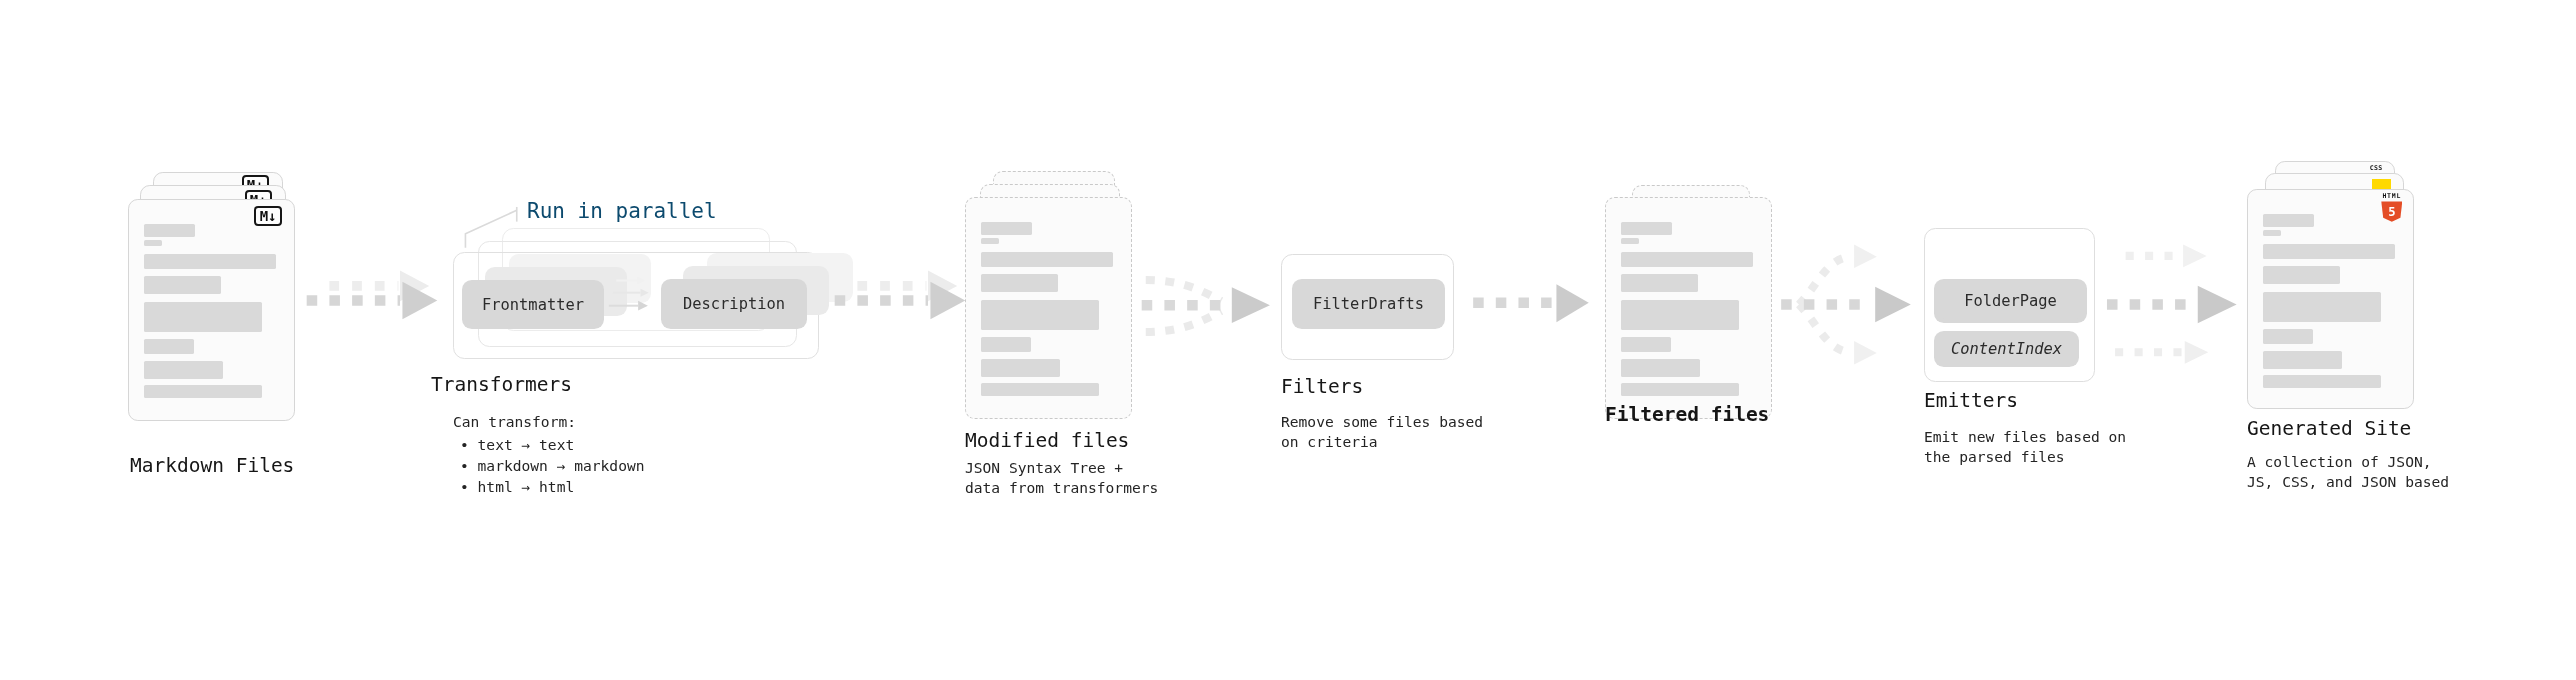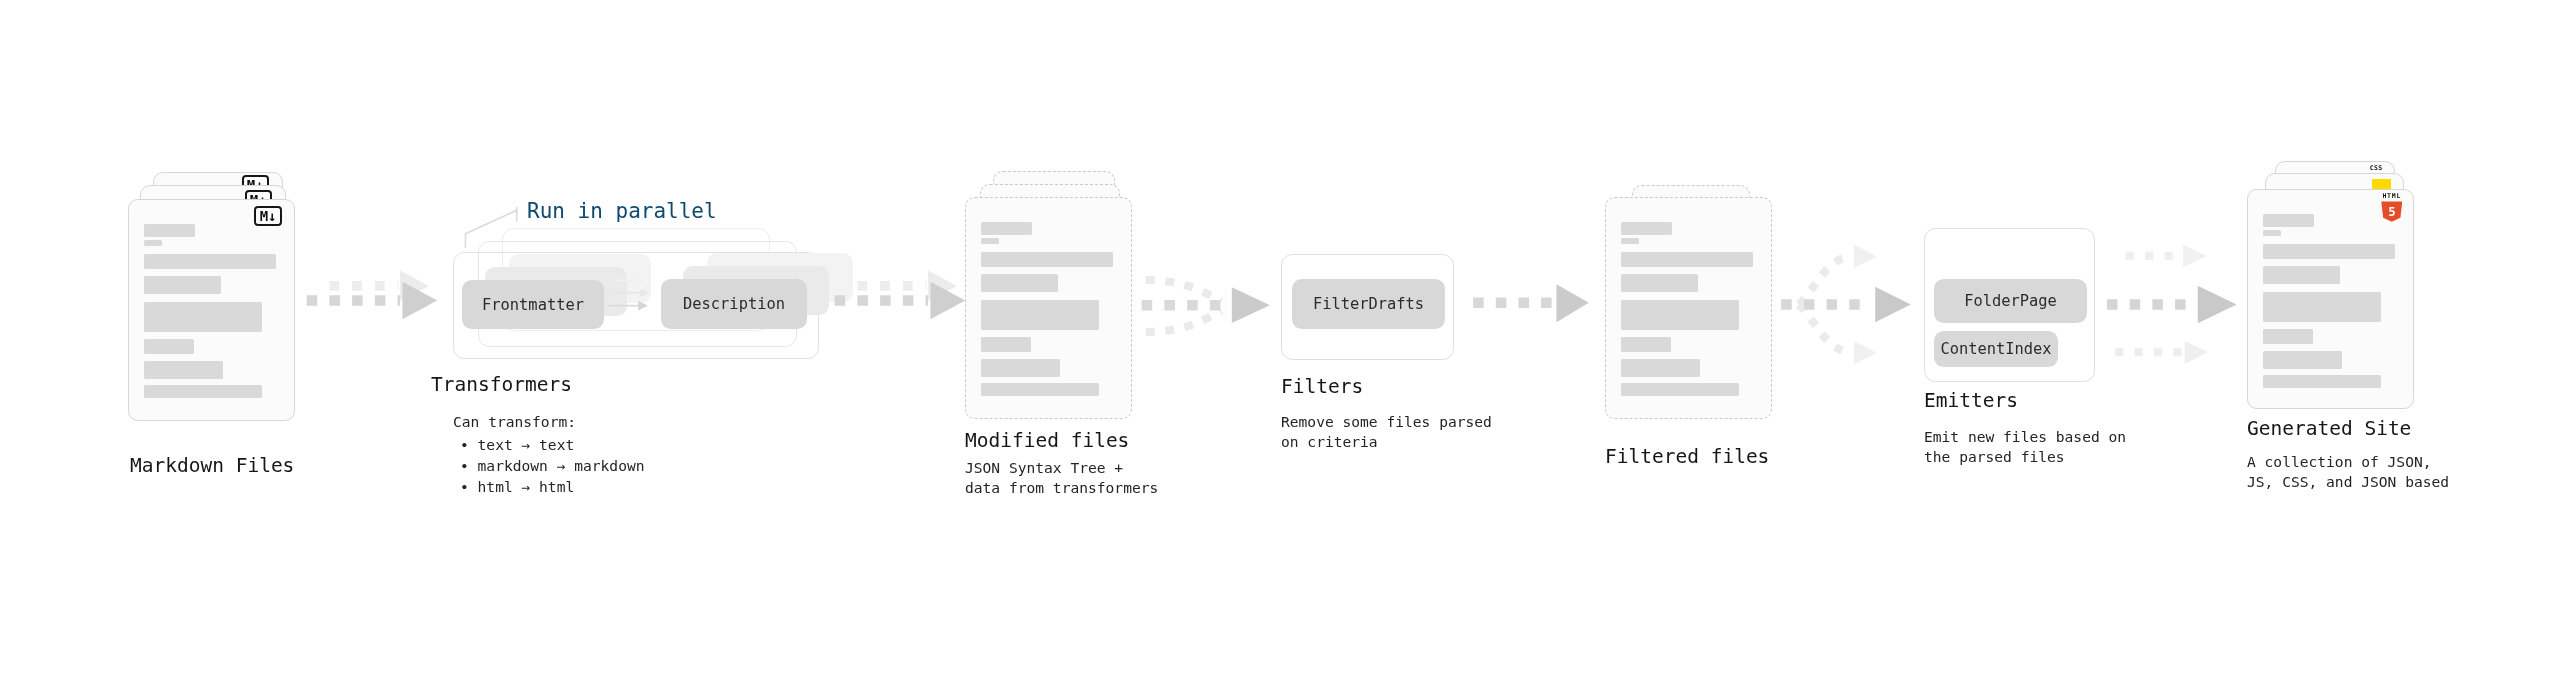--- a/index.html
+++ b/index.html
@@ -143,21 +143,21 @@
     <path d="M 12,80 C 55,80 80,68 105,54" fill="none" stroke="#eaeaea" stroke-width="10" stroke-dasharray="11 13"></path>
     <line x1="7" y1="47" x2="112" y2="47" stroke="#d9d9d9" stroke-width="13" stroke-dasharray="13 15"></line>
     <polygon points="118,25 118,69 165,47" fill="#cbcbcb"></polygon>
   </svg>
 
   <div>
     <div class="wbox" style="left:1281px;top:254px;width:173px;height:106px;"></div>
     <div class="pill" style="left:1292px;top:279px;width:153px;height:50px;">FilterDrafts</div>
     <div class="stage-label" style="left:1281px;top:375px;">Filters</div>
     <div class="stage-sub" style="left:1281px;top:412px;">
-      <div>Remove some files parsed</div>
+      <div>Remove some files based</div>
       <div>on criteria</div>
     </div>
   </div>
 
   <svg style="left:1468px;top:268px;" width="130" height="76" viewBox="0 0 160 94">
     <line x1="6" y1="43" x2="104" y2="43" stroke="#d7d7d7" stroke-width="13" stroke-dasharray="13 15"></line>
     <polygon points="109,20 109,67 149,43" fill="#cbcbcb"></polygon>
   </svg>
 
   <div>
@@ -167,37 +167,37 @@
           <div class="bar" style="left: 14.6px; top: 24.4px; width: 51px; height: 12.2px;"></div>
           <div class="bar" style="left: 14.6px; top: 40px; width: 18px; height: 5.7px;"></div>
           <div class="bar" style="left: 14.6px; top: 54px; width: 132px; height: 15.4px;"></div>
           <div class="bar" style="left: 14.6px; top: 76px; width: 77px; height: 18px;"></div>
           <div class="bar" style="left: 14.6px; top: 102px; width: 118px; height: 30px;"></div>
           <div class="bar" style="left: 14.6px; top: 139px; width: 50px; height: 15.4px;"></div>
           <div class="bar" style="left: 14.6px; top: 161px; width: 79px; height: 18px;"></div>
           <div class="bar" style="left: 14.6px; top: 185px; width: 118px; height: 13px;"></div>
         </div>
     </div>
-    <div class="stage-label" style="left:1605px;top:445px;">Filtered files</div>
+    <div class="stage-label" style="left:1605px;top:403px;font-weight:bold;">Filtered files</div>
   </div>
 
   <svg style="left:1776px;top:234px;" width="140" height="141" viewBox="0 0 172 174">
     <path d="M 28,87 C 52,62 62,30 92,28" fill="none" stroke="#ebebeb" stroke-width="10" stroke-dasharray="10 13"></path>
     <polygon points="96,13 96,42 124,28" fill="#f0f0f0"></polygon>
     <path d="M 28,87 C 52,112 62,144 92,146" fill="none" stroke="#ebebeb" stroke-width="10" stroke-dasharray="10 13"></path>
     <polygon points="96,132 96,161 124,147" fill="#f0f0f0"></polygon>
     <line x1="6" y1="87" x2="118" y2="87" stroke="#d7d7d7" stroke-width="13" stroke-dasharray="13 15"></line>
     <polygon points="122,65 122,109 166,87" fill="#c9c9c9"></polygon>
   </svg>
 
   <div>
     <div class="wbox" style="left:1924px;top:228px;width:171px;height:154px;"></div>
     <div class="pill" style="left:1934px;top:237px;width:153px;height:44px;margin-top:42px;">ContentPage</div>
     <div class="pill" style="left:1934px;top:282px;width:153px;height:37px;">FolderPage</div>
-    <div class="pill" style="left:1934px;top:331px;width:124px;height:36px;">ContentIndex</div>
+    <div class="pill" style="left:1934px;top:331px;width:145px;height:36px;font-style:italic;">ContentIndex</div>
     <div class="stage-label" style="left:1924px;top:389px;">Emitters</div>
     <div class="stage-sub" style="left:1924px;top:427px;">
       <div>Emit new files based on</div>
       <div>the parsed files</div>
     </div>
   </div>
 
   <svg style="left:2101px;top:234px;" width="140" height="141" viewBox="0 0 172 174">
     <line x1="30" y1="27" x2="98" y2="27" stroke="#efefef" stroke-width="10" stroke-dasharray="10 14"></line>
     <polygon points="101,13 101,41 130,27" fill="#f1f1f1"></polygon>

